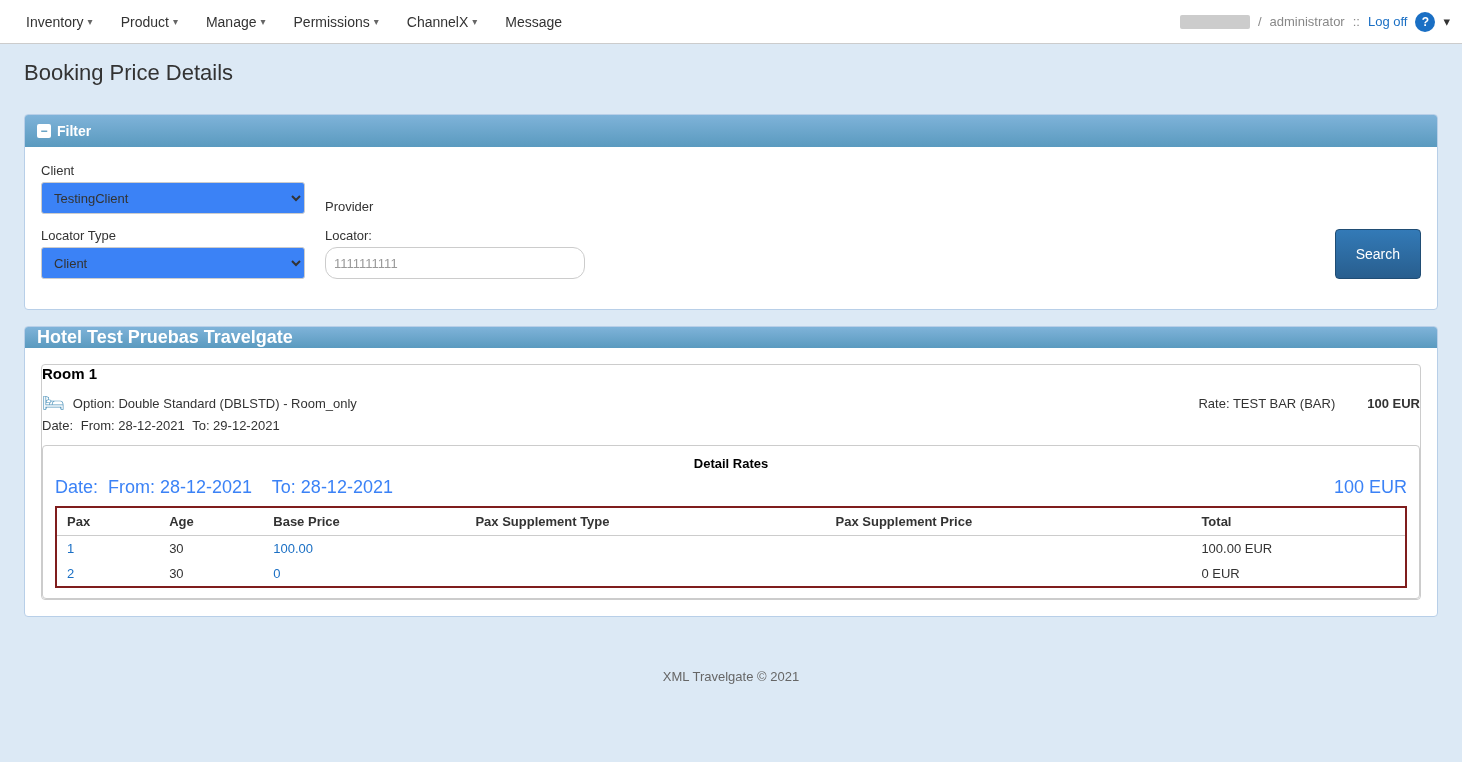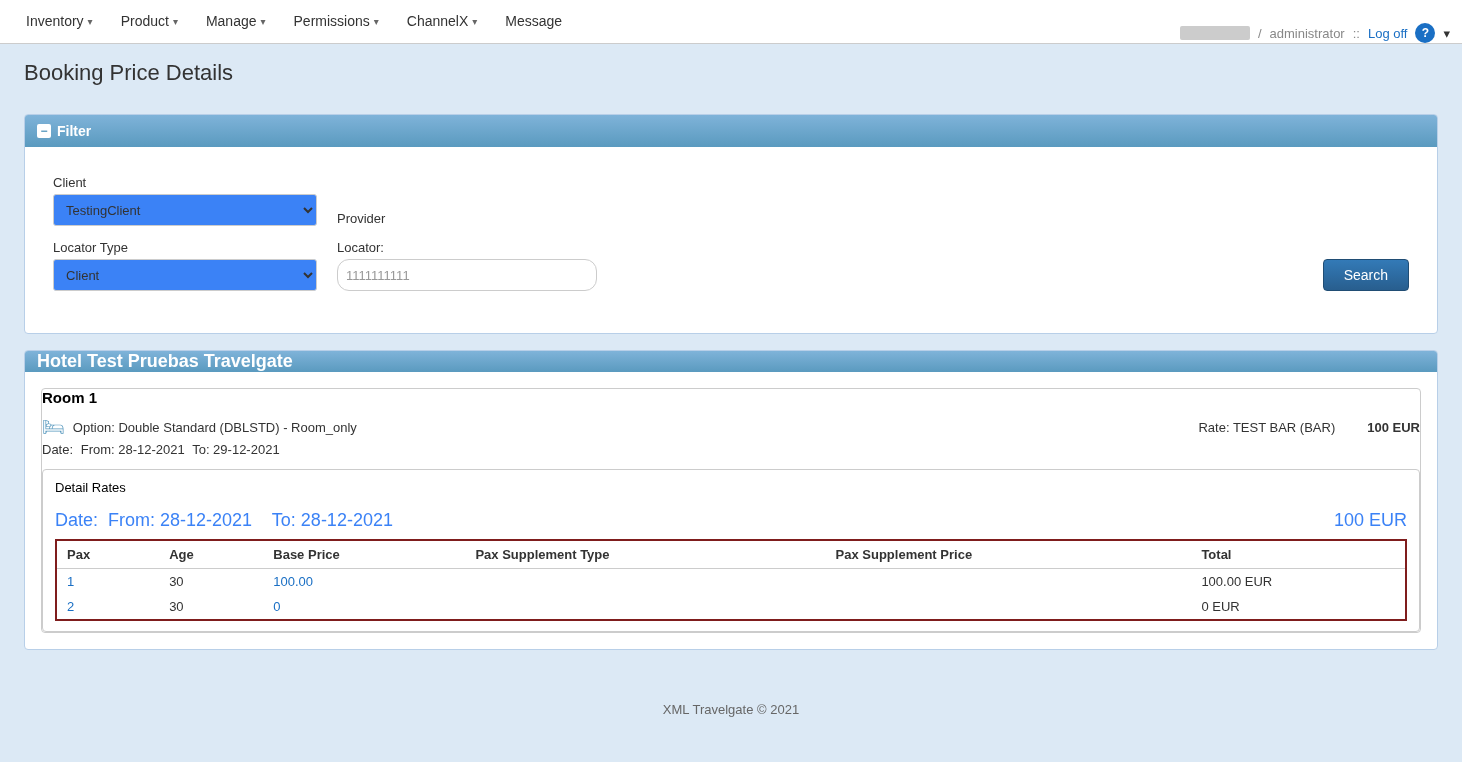--- a/index.html
+++ b/index.html
@@ -3,21 +3,21 @@
   <meta charset="utf-8">
   <style>
     * { box-sizing: border-box; margin: 0; padding: 0; }
     body { font-family: Arial, sans-serif; font-size: 14px; background: #dce9f5; }
 
     
     nav {
       background: #fff;
       border-bottom: 1px solid #ccc;
       display: flex;
-      align-items: flex-end;
+      align-items: center;
       padding: 0 12px;
       height: 44px;
     }
     .nav-items { display: flex; align-items: center; flex: 1; }
     .nav-item {
       padding: 0 14px;
       height: 44px;
       display: flex;
       align-items: center;
       cursor: pointer;
@@ -80,21 +80,21 @@
       width: 14px; height: 14px;
       background: #fff;
       color: #5a9abf;
       text-align: center;
       line-height: 14px;
       font-size: 12px;
       font-weight: bold;
       border-radius: 2px;
       cursor: pointer;
     }
-    .panel-body { padding: 28px; }
+    .panel-body { padding: 16px; }
 
     
     .form-row { display: flex; gap: 20px; margin-bottom: 14px; align-items: flex-end; }
     .form-group { display: flex; flex-direction: column; gap: 4px; }
     .form-group label { color: #333; font-size: 13px; }
     .form-group select,
     .form-group input {
       border: 1px solid #ccc;
       border-radius: 3px;
       padding: 5px 8px;
@@ -107,21 +107,21 @@
     .form-group input { width: 260px; color: #999; border-radius: 12px; }
 
     .search-btn {
       background: linear-gradient(180deg, #337ab7 0%, #285e8e 100%);
       color: #fff;
       border: 1px solid #204d74;
       border-radius: 4px;
       padding: 6px 20px;
       font-size: 14px;
       cursor: pointer;
-      height: 32px;
+      height: 50px;
       margin-left: auto;
     }
 
     
     .hotel-panel {
       background: #fff;
       border: 1px solid #b8cfe8;
       border-radius: 4px;
       margin-bottom: 16px;
     }
@@ -156,24 +156,24 @@
     .date-row span { margin-right: 4px; }
 
     
     .detail-rates-box {
       border: 1px solid #ccc;
       border-radius: 4px;
       padding: 10px 12px;
     }
     .detail-rates-header {
       display: flex;
-      justify-content: flex-start;
-      font-weight: normal;
-      font-size: 13px;
-      margin-bottom: 15px;
+      justify-content: center;
+      font-weight: bold;
+      font-size: 13px;
+      margin-bottom: 6px;
     }
     .detail-date-row {
       display: flex;
       justify-content: space-between;
       font-size: 18px;
       color: #3b82f6;
       margin-bottom: 8px;
     }
 
     

